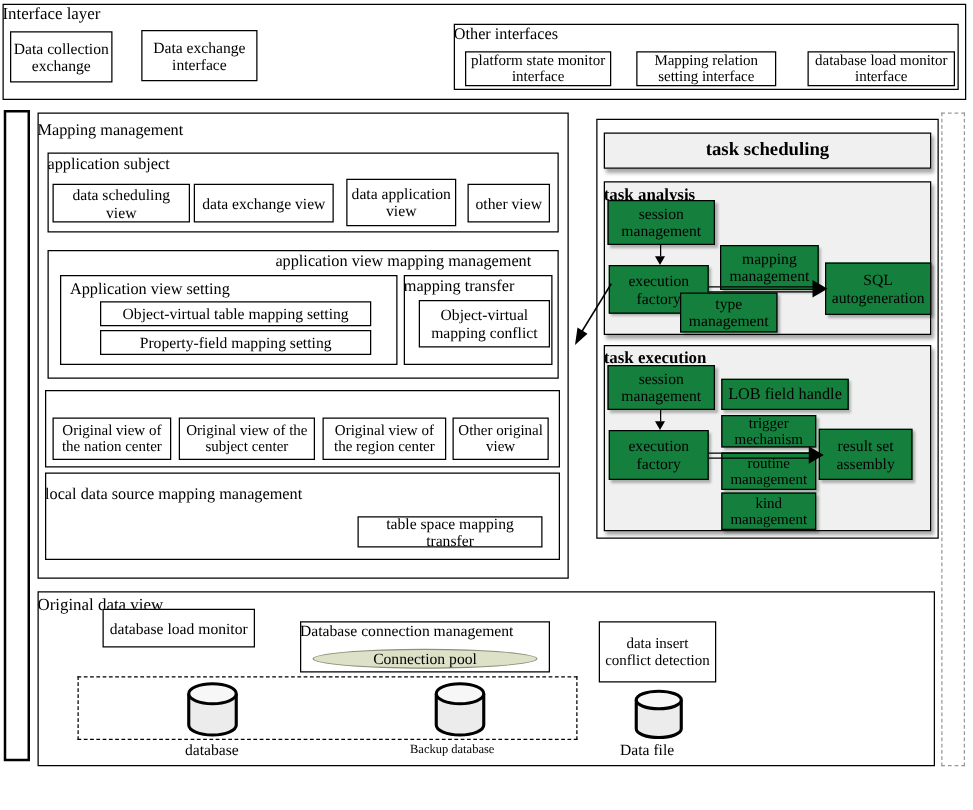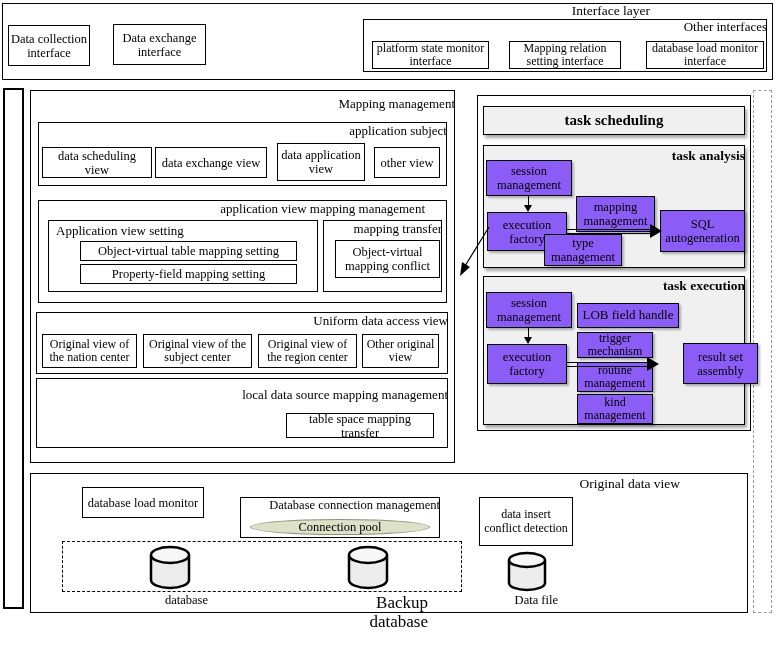--- a/index.html
+++ b/index.html
@@ -2,43 +2,43 @@
 <html><head>
 <meta charset="utf-8">
 <style>
   *{margin:0;padding:0;box-sizing:border-box}
   html,body{background:#fff}
   body{font-family:"Liberation Serif","DejaVu Serif",serif;color:#000}
   .canvas{position:relative;width:778px;height:648px;background:#fff;overflow:hidden}
   .frame{position:absolute;background:#fff;border:1.5px solid #000}
   .frame1{position:absolute;background:#fff;border:1px solid #000}
   .box{position:absolute;background:#fff;border:1px solid #000;display:flex;align-items:center;justify-content:center;text-align:center;font-size:12.5px;line-height:1.12;padding:1px 2px}
-  .lbl{position:absolute;font-size:13px;text-align:right;line-height:1.1}
+  .lbl{position:absolute;font-size:13px;text-align:left;line-height:1.1}
   .bold{font-weight:bold}
   .graypanel{background:#f0f0f0;box-shadow:2px 3px 3px rgba(0,0,0,.35)}
-  .inner{background:#8b5cf6;box-shadow:2px 2px 2px rgba(0,0,0,.28)}
+  .inner{background:#15803d;box-shadow:2px 2px 2px rgba(0,0,0,.28)}
   .dashedbox{position:absolute;border:1.5px dashed #000;background:transparent}
   .sidebar{position:absolute;background:#fff}
   .varrow{position:absolute;width:9px}
   .varrow .stem{margin:0 auto;width:1.5px;background:#000}
   .varrow .head{width:0;height:0;border-left:4.5px solid transparent;border-right:4.5px solid transparent;border-top:7px solid #000}
   .harrow{position:absolute;height:14px}
   .harrow .lines{position:absolute;left:0;right:9px;top:4.5px;height:5px;border-top:1.5px solid #000;border-bottom:1.5px solid #000}
   .harrow .head{position:absolute;right:0;top:0;width:0;height:0;border-top:7px solid transparent;border-bottom:7px solid transparent;border-left:12px solid #000}
   .ellipse{position:absolute;border:1px solid #8d9078;background:#dce1c8;border-radius:50%;display:flex;align-items:center;justify-content:center;font-size:12.5px}
   .overlay{position:absolute;left:0;top:0;pointer-events:none}
 </style>
 </head>
 <body>
 
 <div class="canvas">
 
   <div class="frame" style="left:2px;top:3px;width:771px;height:77px"></div>
   <div class="lbl" style="left:2px;top:4px;width:648px;font-size:13.5px">Interface layer</div>
-  <div class="box" style="left:8px;top:25px;width:82px;height:41px">Data collection interface</div>
+  <div class="box" style="left:8px;top:25px;width:82px;height:41px">Data collection exchange</div>
   <div class="box" style="left:113px;top:24px;width:93px;height:41px">Data exchange interface</div>
 
   <div class="frame1" style="left:363px;top:19px;width:404px;height:53px"></div>
   <div class="lbl" style="left:363px;top:20px;width:404px">Other interfaces</div>
   <div class="box" style="left:372px;top:41px;width:117px;height:28px;font-size:12px">platform state monitor interface</div>
   <div class="box" style="left:509px;top:41px;width:112px;height:28px;font-size:12px">Mapping relation setting interface</div>
   <div class="box" style="left:646px;top:41px;width:118px;height:28px;font-size:12px">database load monitor interface</div>
 
   <div class="sidebar" style="left:3px;top:88px;width:21px;height:521px;border:2px solid #000"></div>
   <div class="sidebar" style="left:753px;top:90px;width:19px;height:523px;border:1.5px dashed #999"></div>
@@ -57,21 +57,20 @@
   <div class="lbl" style="left:38px;top:202px;width:409px;text-align:right;padding-right:22px">application view mapping management</div>
   <div class="frame1" style="left:48px;top:220px;width:270px;height:72px"></div>
   <div class="lbl" style="left:56px;top:224px;width:160px;text-align:left">Application view setting</div>
   <div class="box" style="left:80px;top:241px;width:217px;height:20px">Object-virtual table mapping setting</div>
   <div class="box" style="left:80px;top:264px;width:217px;height:20px">Property-field mapping setting</div>
   <div class="frame1" style="left:323px;top:220px;width:119px;height:72px"></div>
   <div class="lbl" style="left:323px;top:222px;width:119px">mapping transfer</div>
   <div class="box" style="left:335px;top:240px;width:105px;height:38px">Object-virtual mapping conflict</div>
 
   <div class="frame1" style="left:36px;top:312px;width:412px;height:62px"></div>
-  <div class="lbl" style="left:36px;top:314px;width:412px">Uniform data access view</div>
   <div class="box" style="left:42px;top:334px;width:95px;height:34px;font-size:12px">Original view of the nation center</div>
   <div class="box" style="left:143px;top:334px;width:109px;height:34px;font-size:12px">Original view of the subject center</div>
   <div class="box" style="left:258px;top:334px;width:99px;height:34px;font-size:12px">Original view of the region center</div>
   <div class="box" style="left:362px;top:334px;width:77px;height:34px;font-size:12px">Other original view</div>
 
   <div class="frame1" style="left:36px;top:378px;width:412px;height:70px"></div>
   <div class="lbl" style="left:36px;top:388px;width:412px">local data source mapping management</div>
   <div class="box" style="left:286px;top:413px;width:148px;height:25px">table space mapping transfer</div>
 
   <div class="frame1" style="left:477px;top:95px;width:274px;height:336px"></div>
@@ -98,21 +97,21 @@
   <div class="box inner" style="left:486px;top:292px;width:86px;height:36px">session management</div>
   <div class="varrow" style="left:524px;top:328px">
       <div class="stem" style="height:9px"></div>
       <div class="head"></div>
     </div>
   <div class="box inner" style="left:487px;top:344px;width:80px;height:40px">execution factory</div>
   <div class="box inner" style="left:577px;top:303px;width:102px;height:25px;font-size:13px">LOB field handle</div>
   <div class="box inner" style="left:577px;top:332px;width:76px;height:26px;font-size:12px">trigger mechanism</div>
   <div class="box inner" style="left:577px;top:362px;width:76px;height:30px;font-size:12px">routine management</div>
   <div class="box inner" style="left:577px;top:394px;width:76px;height:30px;font-size:12px">kind management</div>
-  <div class="box inner" style="left:683px;top:343px;width:75px;height:41px">result set assembly</div>
+  <div class="box inner" style="left:655px;top:343px;width:75px;height:41px">result set assembly</div>
   <div class="harrow" style="left:567px;top:357px;width:92px">
       <div class="lines"></div>
       <div class="head"></div>
     </div>
 
   <svg class="overlay" width="778" height="648">
     <line x1="489" y1="227" x2="465" y2="266" stroke="#000" stroke-width="1.2"></line>
     <polygon points="460,276 470,267 462,262" fill="#000"></polygon>
   </svg>
 
@@ -135,16 +134,16 @@
   <svg class="overlay" style="left:346px;top:545px" width="44" height="46">
     <path d="M3,10 v25 a19,8 0 0 0 38,0 v-25" fill="#ececec" stroke="#000" stroke-width="2.5"></path>
     <ellipse cx="22" cy="10" rx="19" ry="8" fill="#f7f7f7" stroke="#000" stroke-width="2.5"></ellipse>
   </svg>
   <svg class="overlay" style="left:506px;top:551px" width="42" height="42">
     <path d="M3,9 v23 a18,7 0 0 0 36,0 v-23" fill="#ececec" stroke="#000" stroke-width="2.5"></path>
     <ellipse cx="21" cy="9" rx="18" ry="7" fill="#f7f7f7" stroke="#000" stroke-width="2.5"></ellipse>
   </svg>
 
   <div class="lbl" style="left:148px;top:594px;width:60px;font-size:12.5px">database</div>
-  <div class="lbl" style="left:328px;top:594px;width:100px;font-size:17px">Backup database</div>
+  <div class="lbl" style="left:328px;top:594px;width:100px;font-size:10px">Backup database</div>
   <div class="lbl" style="left:496px;top:594px;width:62px;font-size:12.5px">Data file</div>
 
 </div>
 
 </body></html>

